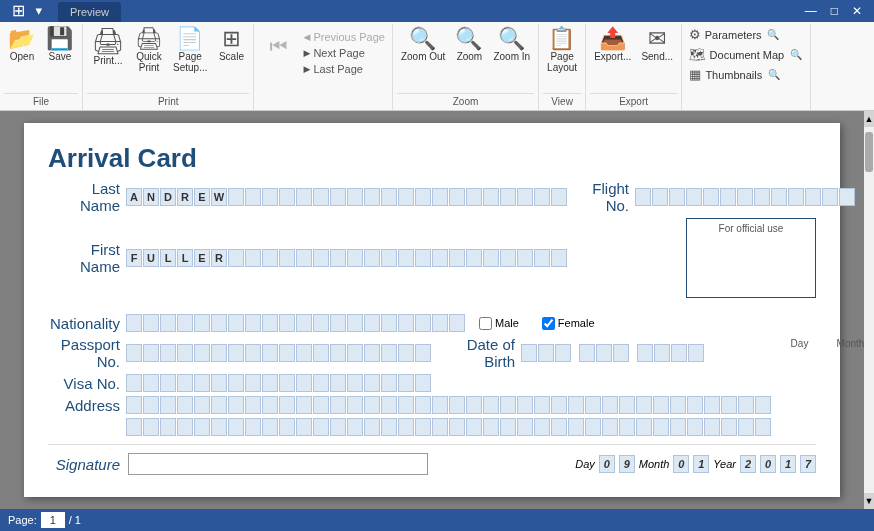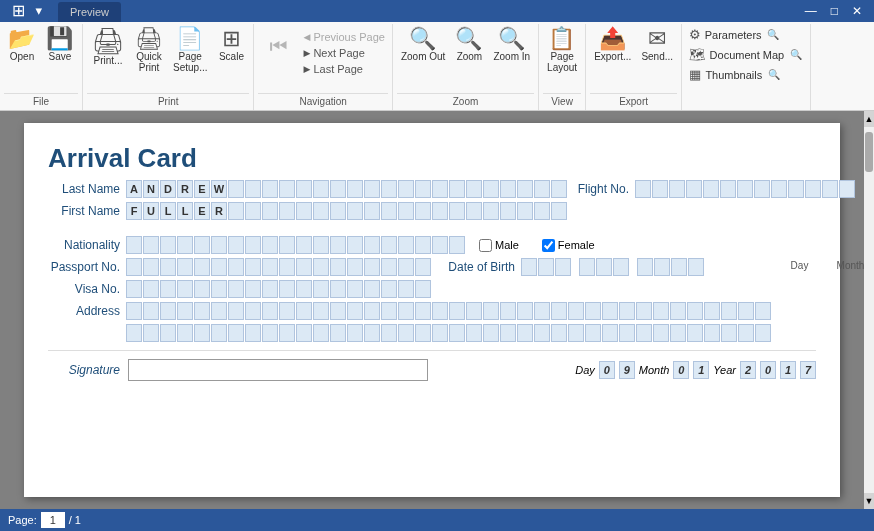--- a/index.html
+++ b/index.html
@@ -135,21 +135,21 @@
       color: #1f4e79;
       margin-bottom: 6px;
     }
     .doc-subtitle {
       font-size: 11px;
       font-weight: bold;
       color: #1f4e79;
       margin-bottom: 12px;
     }
     .form-row { display: flex; align-items: center; gap: 6px; }
-    .form-label { font-size: 12px; color: #555; width: 72px; text-align: right; flex-shrink: 0; }
+    .form-label { font-size: 15px; color: #555; width: 72px; text-align: right; flex-shrink: 0; }
     .form-label.blue { color: #1f4e79; }
 
     .cell-box {
       width: 16px; height: 18px;
       border: 1px solid #b0c4de;
       background: #dce9f5;
       display: inline-flex;
       align-items: center;
       justify-content: center;
       font-size: 11px;
@@ -297,21 +297,20 @@
             <div class="nav-item">
               <span class="nav-arrow">▶</span>
               <span>Next Page</span>
             </div>
             <div class="nav-item">
               <span class="nav-arrow">▶</span>
               <span>Last Page</span>
             </div>
           </div>
         </div>
-        <div class="ribbon-group-label">Navigation</div>
       </div>
 
       <div class="ribbon-group">
         <div class="ribbon-group-buttons">
           <div class="rb-btn">
             <span class="icon" style="font-size:22px;">🔍</span>
             <span>Zoom
 Out</span>
           </div>
           <div class="rb-btn">
@@ -454,20 +453,25 @@
                 <div class="cell-box"></div>
                 <div class="cell-box"></div>
                 <div class="cell-box"></div>
                 <div class="cell-box"></div>
                 <div class="cell-box"></div>
                 <div class="cell-box"></div>
                 <div class="cell-box"></div>
                 <div class="cell-box"></div>
             </div>
 
+            <div style="margin-left:auto; display:flex;">
+              <div class="official-box" style="width:130px; height:80px; border:1px solid #1f4e79; display:flex; align-items:flex-start; justify-content:center; padding-top:4px; font-size:10px; color:#555;">
+                <span>For official use</span>
+              </div>
+            </div>
           </div>
 
           <div class="form-row" style="margin-top:16px; align-items:center;">
             <div style="display:flex; flex-direction:column; gap:4px;">
               <div class="form-row">
                 <span class="form-label blue">Nationality</span>
                 <div class="cells-row">
                   <div class="cell-box"></div>
                     <div class="cell-box"></div>
                     <div class="cell-box"></div>

